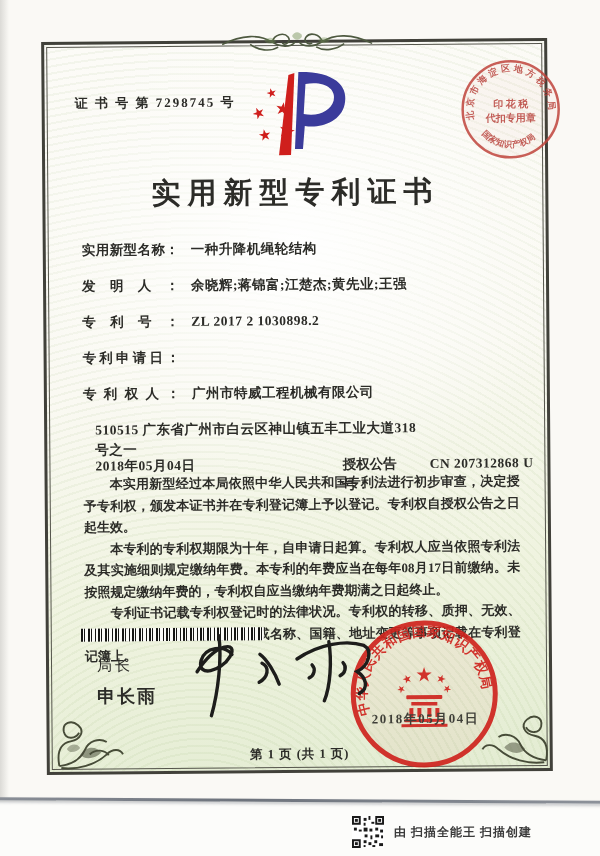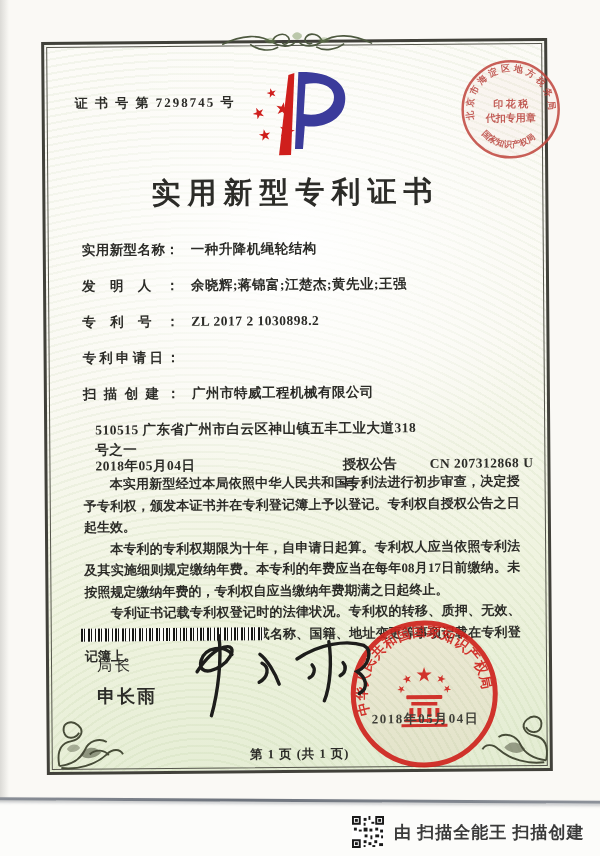--- a/index.html
+++ b/index.html
@@ -75,21 +75,21 @@
 
   
   .stamp { position:absolute; left:414px; top:16px; width:104px; height:104px; z-index:5; opacity:0.85; }
 
   
   .page-edge { position:absolute; left:-6px; top:799px; width:612px; height:3px; z-index:7;
     background:linear-gradient(90deg, #8a8f97, #6d737c 40%, #8d929a); transform:rotate(0.35deg);
     box-shadow:0 2px 3px rgba(120,125,132,0.45); }
   .scan-footer { position:absolute; left:352px; top:812px; height:40px; display:flex; align-items:center; z-index:8; }
   .scan-footer .qr { width:32px; height:32px; margin-right:10px; }
-  .scan-footer .txt { font-size:17px; font-weight:600; color:#3a3a3a; letter-spacing:1px; white-space:nowrap; }
+  .scan-footer .txt { font-size:12px; font-weight:600; color:#3a3a3a; letter-spacing:1px; white-space:nowrap; }
 </style>
 </head>
 <body>
 
 <div class="paper"></div>
 <div class="edge-shade"></div>
 
 <div class="cert">
   <div class="cert-inner-border"></div>
 
@@ -150,21 +150,21 @@
       <span class="fvalue">余晓辉;蒋锦富;江楚杰;黄先业;王强</span>
     </div>
     <div class="frow">
       <span class="flabel">专利号：</span>
       <span class="fvalue">ZL 2017 2 1030898.2</span>
     </div>
     <div class="frow">
       <span class="flabel">专利申请日：</span>
     </div>
     <div class="frow">
-      <span class="flabel">扫描创建：</span>
+      <span class="flabel">专利权人：</span>
       <span class="fvalue">广州市特威工程机械有限公司</span>
     </div>
     <div class="frow">
       <span class="fvalue">510515 广东省广州市白云区神山镇五丰工业大道318号之一</span>
     </div>
   </div>
 
   <div class="grant-row">
     <div class="grant-left">
       <span class="fvalue">2018年05月04日</span>

